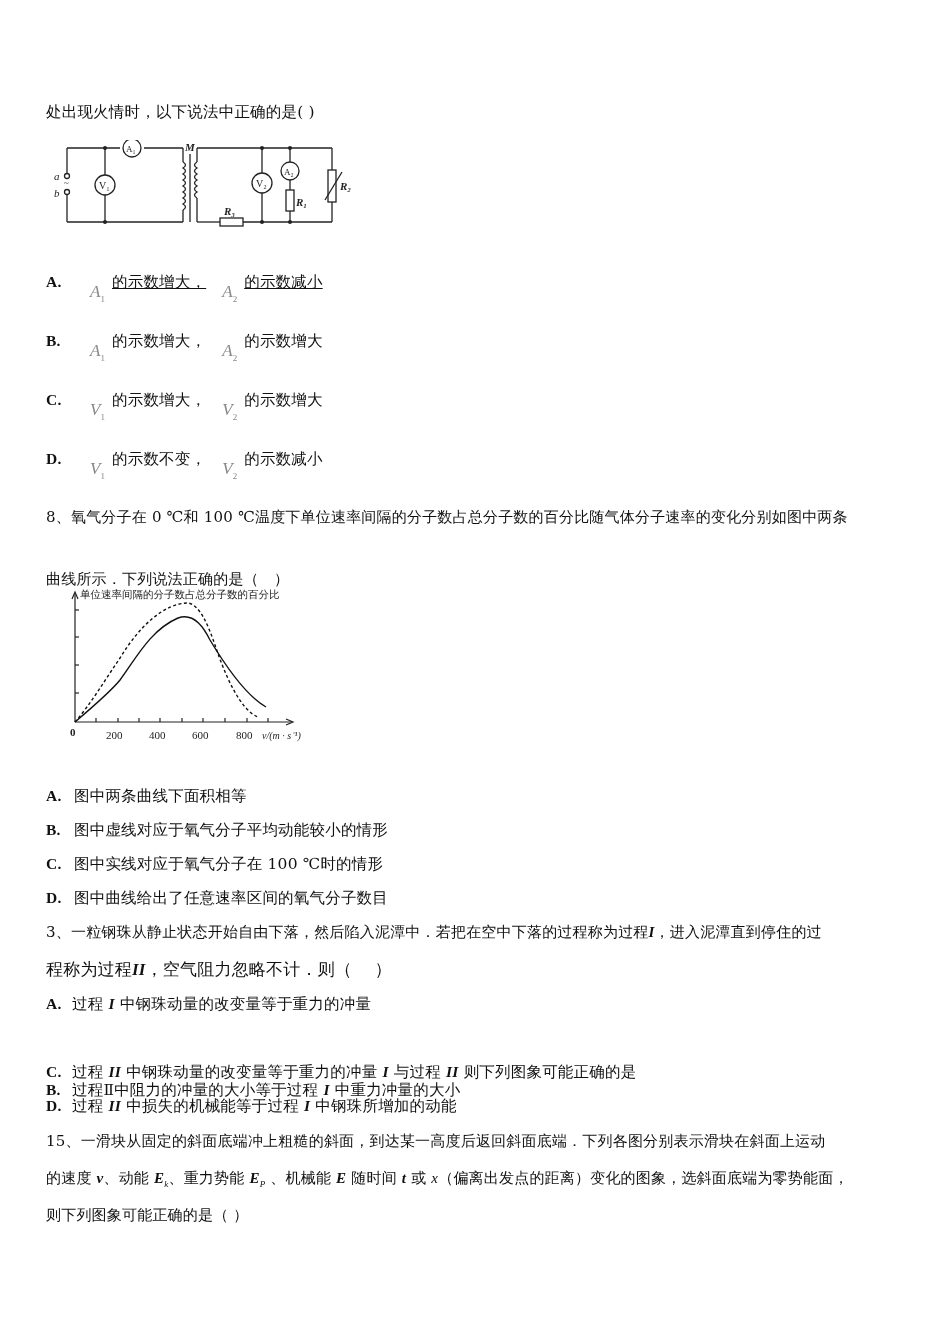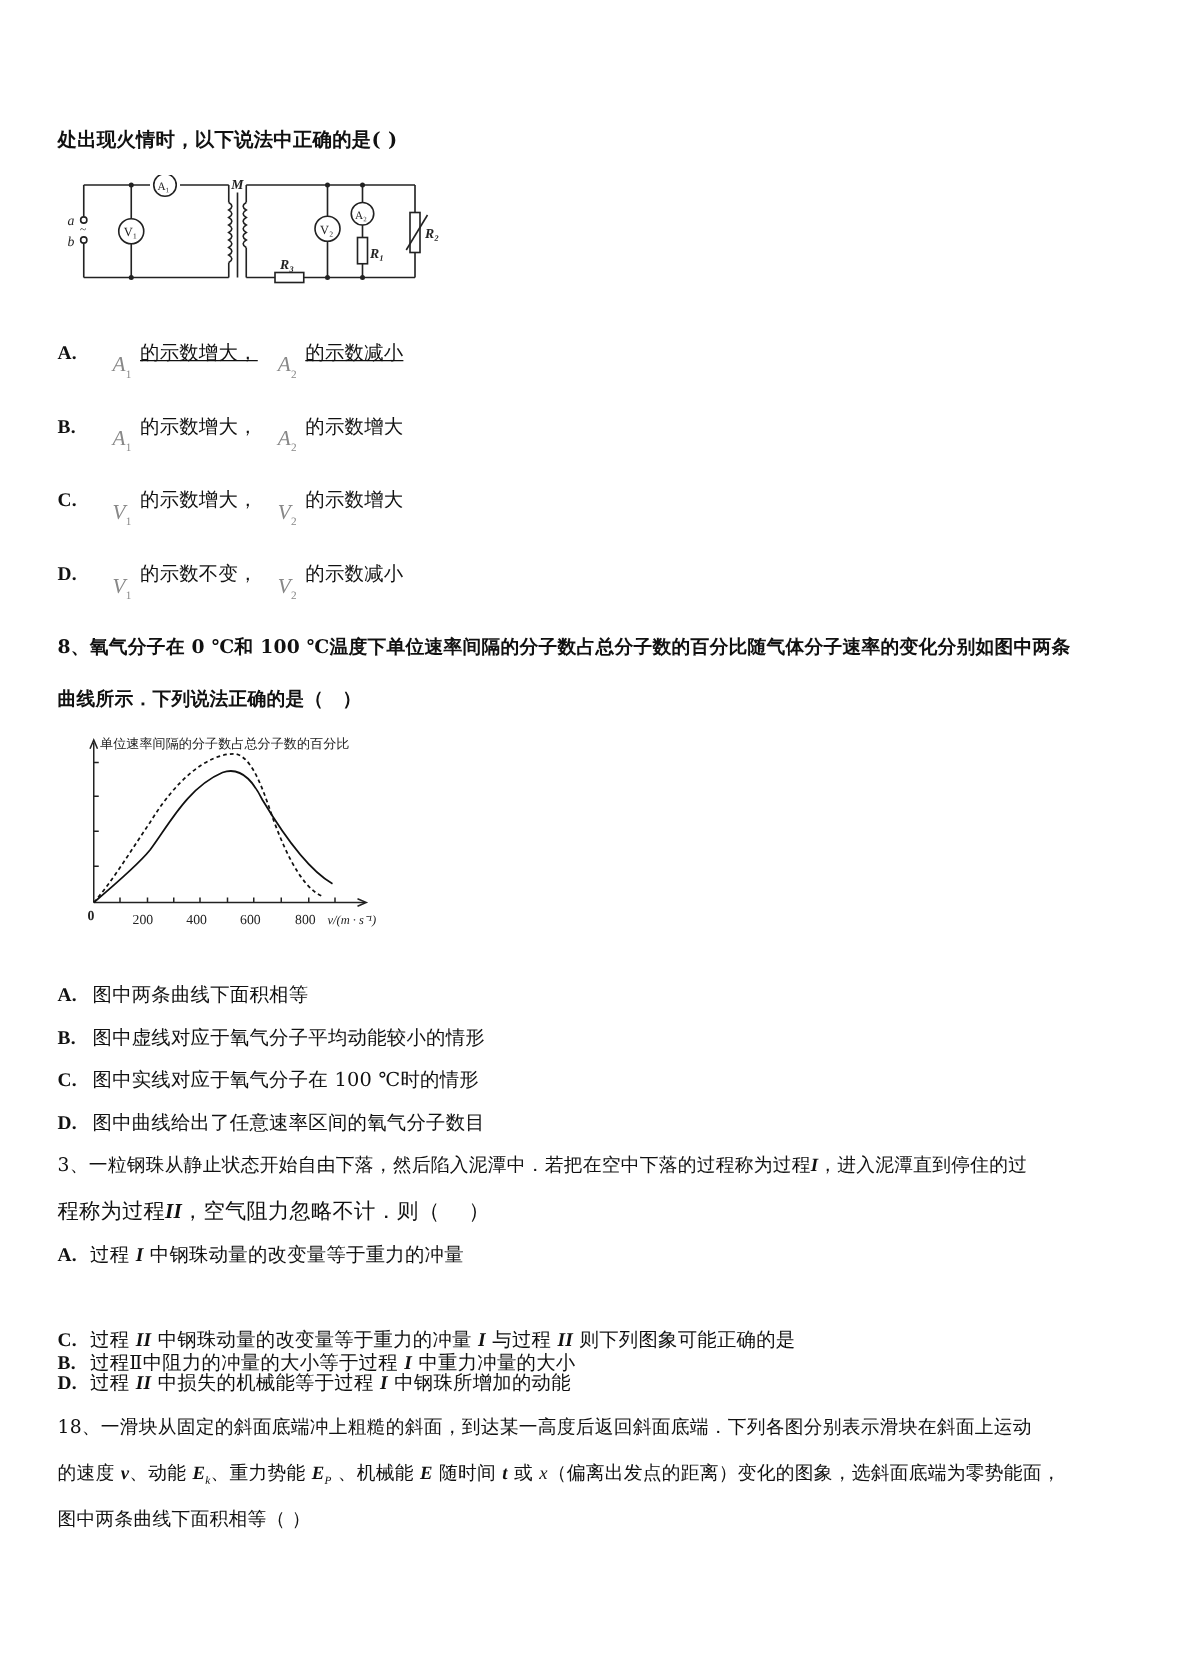--- a/index.html
+++ b/index.html
@@ -6,21 +6,21 @@
   body {
     width: 950px; height: 1344px; position: relative; overflow: hidden;
     font-family: "DejaVu Serif", "Liberation Serif", serif;
     color: #111111;
   }
   .line {
     position: absolute; left: 46px;
     font-size: 15.5px; line-height: 20px; white-space: nowrap;
     letter-spacing: 0.2px;
   }
-  .bold { font-weight: bold; }
+  .bold { font-weight: normal; }
   .opt-letter { font-family: "Liberation Serif", serif; font-weight: bold; display: inline-block; width: 28px; }
   .opt-letter-tight { font-family: "Liberation Serif", serif; font-weight: bold; display: inline-block; width: 26px; }
   .sym {
     display: inline-block; position: relative; font-family: "Liberation Serif", serif;
     font-style: italic; color: #888; font-size: 17px; width: 22px; top: 10px;
   }
   .sym sub { font-size: 9px; font-style: normal; color: #888; position: relative; top: 1px; }
   .ital { font-style: italic; font-family: "Liberation Serif", serif; font-weight: bold; }
   .ital-plain { font-style: italic; font-family: "Liberation Serif", serif; }
   .gap { display: inline-block; width: 16px; }
@@ -109,21 +109,21 @@
   <span class="opt-letter">B.</span><span class="gap"></span><span class="sym"><span>A</span><sub>1</sub></span><span>的示数增大，</span><span class="gap"></span><span class="sym"><span>A</span><sub>2</sub></span><span>的示数增大</span>
 </div>
 <div class="line" style="top:390px;">
   <span class="opt-letter">C.</span><span class="gap"></span><span class="sym"><span>V</span><sub>1</sub></span><span>的示数增大，</span><span class="gap"></span><span class="sym"><span>V</span><sub>2</sub></span><span>的示数增大</span>
 </div>
 <div class="line" style="top:449px;">
   <span class="opt-letter">D.</span><span class="gap"></span><span class="sym"><span>V</span><sub>1</sub></span><span>的示数不变，</span><span class="gap"></span><span class="sym"><span>V</span><sub>2</sub></span><span>的示数减小</span>
 </div>
 
 <div class="line bold" style="top:507px; font-size:15px;">8、氧气分子在 0 ℃和 100 ℃温度下单位速率间隔的分子数占总分子数的百分比随气体分子速率的变化分别如图中两条</div>
-<div class="line bold" style="top:549px; font-size:15px;">曲线所示．下列说法正确的是（　）</div>
+<div class="line bold" style="top:569px; font-size:15px;">曲线所示．下列说法正确的是（　）</div>
 
 <svg width="300" height="170" style="left:55px; top:582px;" viewBox="55 582 300 170">
   <g stroke="#222" stroke-width="1.2" fill="none">
 
     <line x1="75" y1="722" x2="75" y2="594"></line>
     <polyline points="72,599 75,592 78,599"></polyline>
     <line x1="75" y1="722" x2="292" y2="722"></line>
     <polyline points="286,719 293,722 286,725"></polyline>
 
     <line x1="75" y1="610" x2="79" y2="610"></line>
@@ -162,15 +162,15 @@
 <div class="line" style="top:888px;"><span class="opt-letter">D.</span><span>图中曲线给出了任意速率区间的氧气分子数目</span></div>
 
 <div class="line" style="top:922px; font-size:15px;"><span>3、一粒钢珠从静止状态开始自由下落，然后陷入泥潭中．若把在空中下落的过程称为过程</span><span class="ital">I</span><span>，进入泥潭直到停住的过</span></div>
 <div class="line" style="top:959px; font-size:17px;"><span>程称为过程</span><span class="ital">II</span><span>，空气阻力忽略不计．则（　 ）</span></div>
 
 <div class="line" style="top:994px;"><span class="opt-letter-tight">A.</span><span>过程 </span><span class="ital">I</span><span> 中钢珠动量的改变量等于重力的冲量</span></div>
 <div class="line" style="top:1080px;"><span class="opt-letter-tight">B.</span><span>过程Ⅱ中阻力的冲量的大小等于过程 </span><span class="ital">I</span><span> 中重力冲量的大小</span></div>
 <div class="line" style="top:1062px;"><span class="opt-letter-tight">C.</span><span>过程 </span><span class="ital">II</span><span> 中钢珠动量的改变量等于重力的冲量 </span><span class="ital">I</span><span> 与过程 </span><span class="ital">II</span><span> 则下列图象可能正确的是</span></div>
 <div class="line" style="top:1096px;"><span class="opt-letter-tight">D.</span><span>过程 </span><span class="ital">II</span><span> 中损失的机械能等于过程 </span><span class="ital">I</span><span> 中钢珠所增加的动能</span></div>
 
-<div class="line" style="top:1131px; font-size:15px;">18、一滑块从固定的斜面底端冲上粗糙的斜面，到达某一高度后返回斜面底端．下列各图分别表示滑块在斜面上运动</div>
+<div class="line" style="top:1131px; font-size:15px;">15、一滑块从固定的斜面底端冲上粗糙的斜面，到达某一高度后返回斜面底端．下列各图分别表示滑块在斜面上运动</div>
 <div class="line" style="top:1168px; font-size:15px;"><span>的速度 </span><span class="ital">v</span><span>、动能 </span><span class="ital">E</span><sub class="ital-plain" style="font-size:9px;">k</sub><span>、重力势能 </span><span class="ital">E</span><sub class="ital-plain" style="font-size:9px;">P</sub><span> 、机械能 </span><span class="ital">E</span><span> 随时间 </span><span class="ital">t</span><span> 或 </span><span class="ital-plain">x</span><span>（偏离出发点的距离）变化的图象，选斜面底端为零势能面，</span></div>
-<div class="line" style="top:1205px; font-size:15px;">图中两条曲线下面积相等（ ）</div>
+<div class="line" style="top:1205px; font-size:15px;">则下列图象可能正确的是（ ）</div>
 
 </body></html>

